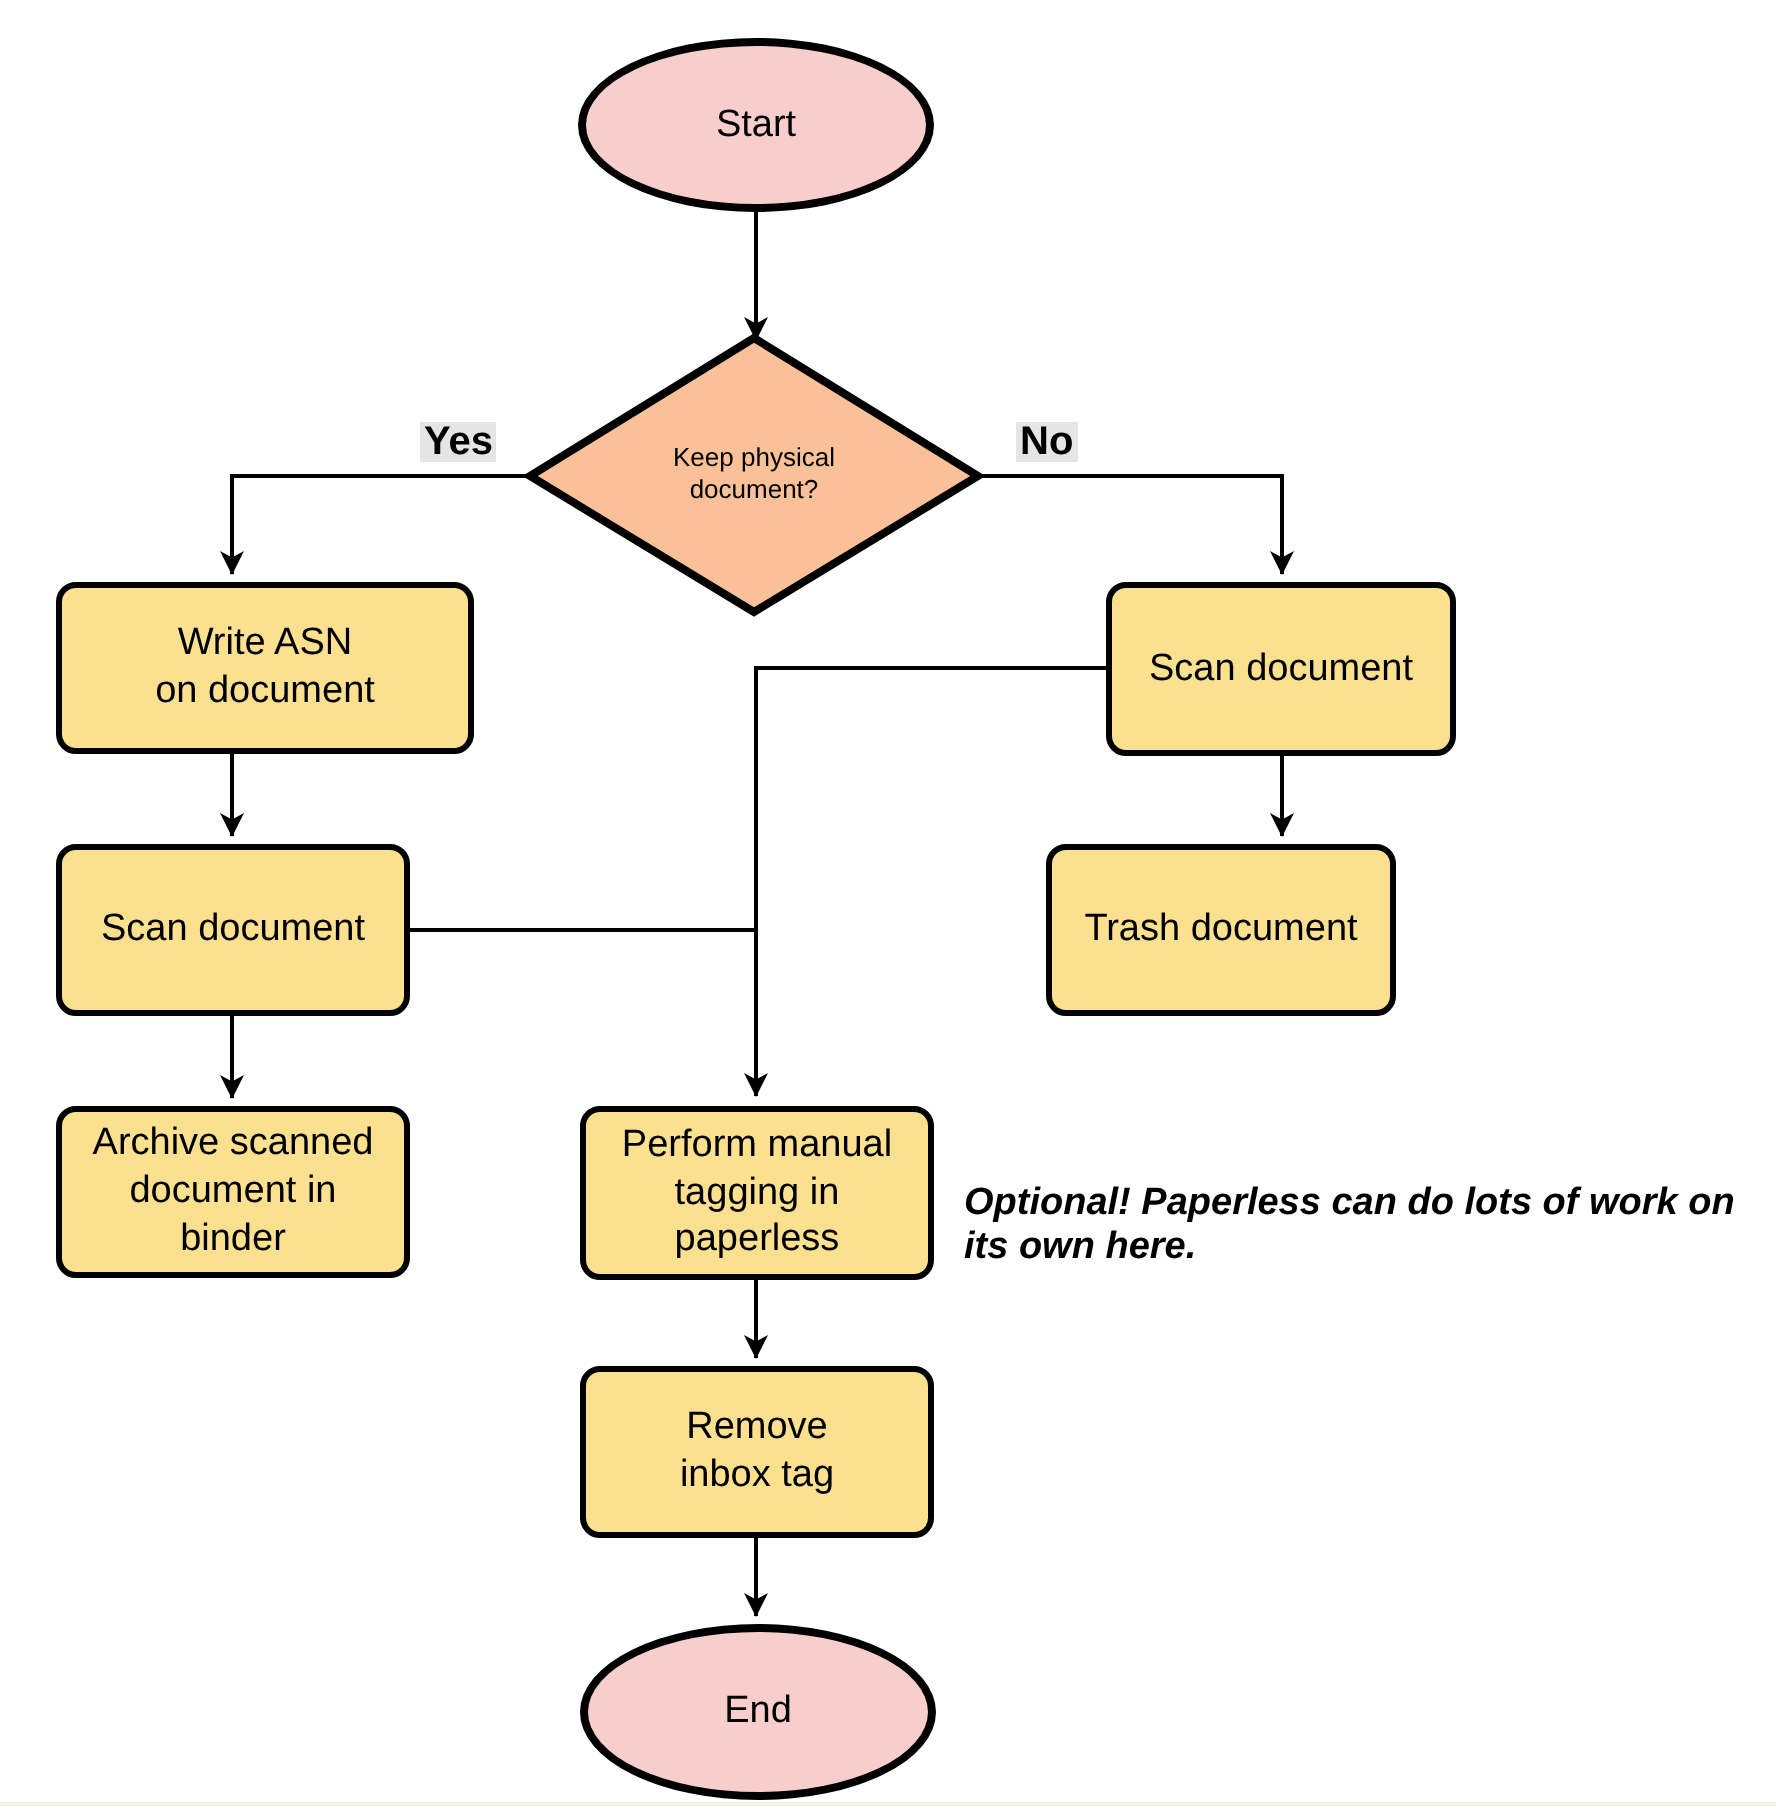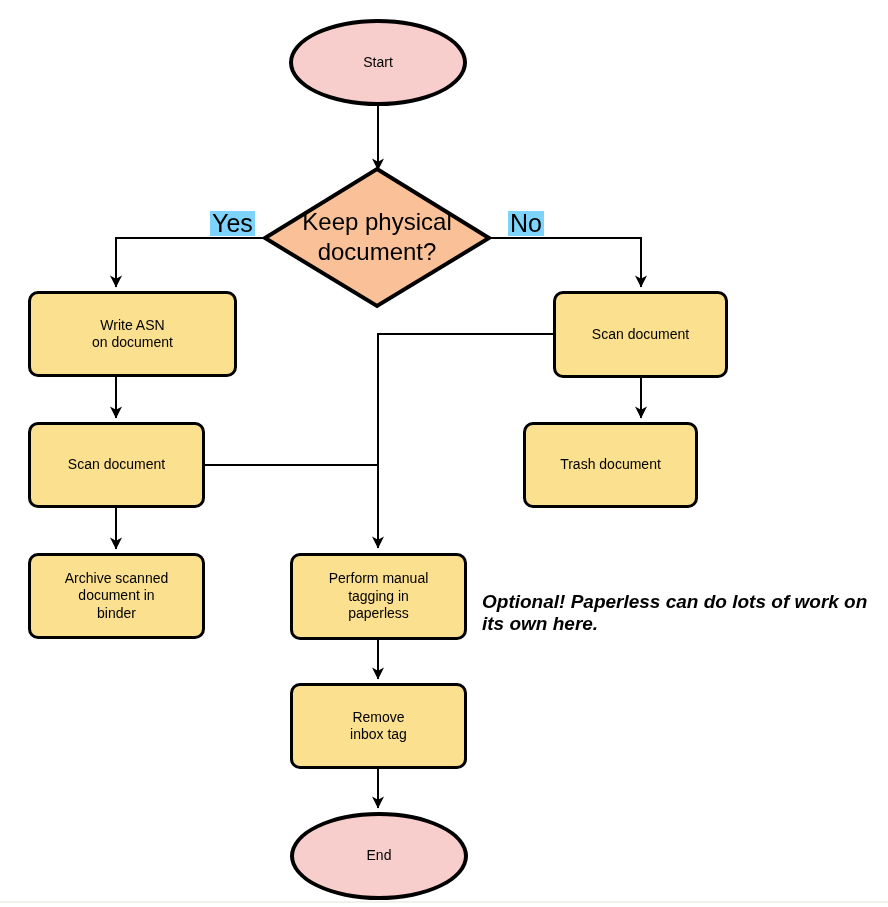--- a/index.html
+++ b/index.html
@@ -9,46 +9,47 @@
     background:#ffffff;
     font-family:"Liberation Sans", sans-serif;
     color:#000;
     overflow:hidden;
   }
   svg.edges{position:absolute;left:0;top:0;pointer-events:none;}
   .node{
     position:absolute;
     display:flex;align-items:center;justify-content:center;
     text-align:center;
-    font-size:14px;line-height:1.25;
+    font-size:19px;line-height:1.25;
     white-space:pre-line;
     box-sizing:border-box;
   }
   .process{
     background:var(--process-fill);
     border:3px solid var(--stroke);
     border-radius:10px;
   }
   .terminator{
     background:var(--terminator-fill);
     border:4px solid var(--stroke);
     border-radius:50%;
   }
   .decision-label{
     position:absolute;
     display:flex;align-items:center;justify-content:center;
     text-align:center;
-    font-size:24px;line-height:1.25;
+    font-size:13px;line-height:1.25;
     white-space:pre-line;
   }
   .edge-label{
     position:absolute;
-    font-size:25px;line-height:1;
-    background:#7dd3fc;
+    font-size:20px;line-height:1;
+    background:#e5e5e5;
     padding:0 2px;
+    font-weight:bold;
   }
   .note{
     position:absolute;
     left:482px;top:591px;width:406px;
     font-size:19px;line-height:1.18;
     font-style:italic;
     white-space:pre-line;
     font-weight:bold;
   }
   .bottom-divider{

